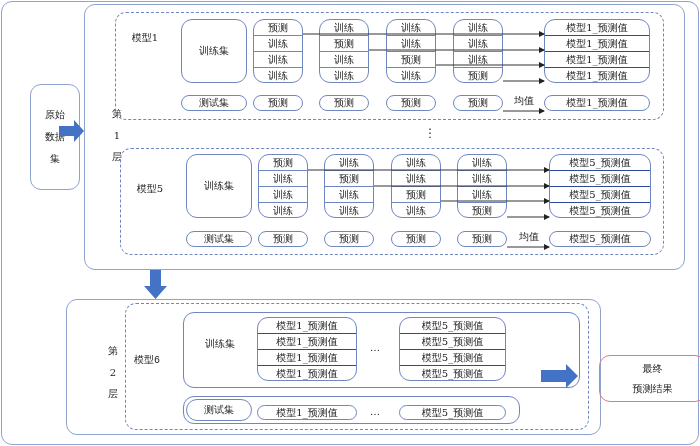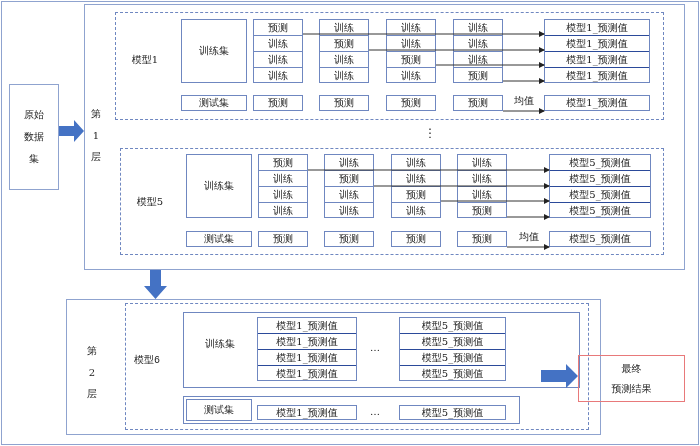--- a/index.html
+++ b/index.html
@@ -1,28 +1,28 @@
 <!DOCTYPE html>
 <html><head>
 <meta charset="utf-8">
 <style>
   html,body{margin:0;padding:0;background:#fff;}
   body{width:700px;height:446px;position:relative;overflow:hidden;font-family:"DejaVu Serif","Liberation Serif",serif;font-size:10px;color:#222;}
-  .abs{position:absolute;box-sizing:border-box;}
+  .abs{position:absolute;box-sizing:border-box;border-radius:11px;}
   .frame{border:1.5px solid #8fa3cf;}
   .dash{border:1px dashed #6f87c0;}
   .box{border:1px solid #6f87c0;background:#fff;display:flex;align-items:center;justify-content:center;white-space:nowrap;}
   .txt{display:flex;align-items:center;justify-content:center;white-space:nowrap;}
   .stack .cell{height:15px;border-bottom:1px solid #6f87c0;display:flex;align-items:center;justify-content:center;white-space:nowrap;}
   .stack .cell:last-child{border-bottom:none;}
   .stack{border:1px solid #6f87c0;background:#fff;}
   .stack.blue .cell{border-bottom:1px solid #2b4a9a;}
   .stack.blue .cell:last-child{border-bottom:none;}
   svg.overlay{position:absolute;left:0;top:0;pointer-events:none;}
-  .vert{display:flex;flex-direction:column;align-items:center;justify-content:center;gap:10px;}
+  .vert{display:flex;flex-direction:column;align-items:center;justify-content:center;gap:10px;margin-left:21px;}
   .red{border:1.5px solid #e8797a;}
 </style>
 </head>
 <body>
 
 <div class="abs frame" style="left:1px;top:1px;width:698px;height:444px;"></div>
 
 <div class="abs frame vert" style="left:9px;top:84px;width:50px;height:106px;gap:8px;">
   <span>原始</span>
   <span>数据</span>
@@ -30,21 +30,21 @@
 </div>
 
 <div class="abs frame" style="left:84px;top:4px;width:601px;height:266px;"></div>
 <div class="abs vert" style="left:88px;top:100px;width:16px;height:70px;gap:9px;">
   <span>第</span>
   <span>1</span>
   <span>层</span>
 </div>
 
 <div class="abs dash" style="left:115px;top:12px;width:549px;height:108px;"></div>
-<div class="abs txt" style="left:128px;top:53px;width:34px;height:14px;">模型1</div>
+<div class="abs txt" style="left:128px;top:31px;width:34px;height:14px;">模型1</div>
 <div class="abs box" style="left:181px;top:19px;width:66px;height:64px;">训练集</div>
 <div class="abs box" style="left:181px;top:95px;width:66px;height:16px;">测试集</div>
 
 <div class="abs stack" style="left:253px;top:19px;width:50px;height:64px;">
   <div class="cell">预测</div>
   <div class="cell">训练</div>
   <div class="cell">训练</div>
   <div class="cell">训练</div>
 </div>
 <div class="abs stack" style="left:319px;top:19px;width:50px;height:64px;">
@@ -76,21 +76,21 @@
   <div class="cell">模型1_预测值</div>
   <div class="cell">模型1_预测值</div>
   <div class="cell">模型1_预测值</div>
 </div>
 <div class="abs box" style="left:544px;top:95px;width:106px;height:16px;">模型1_预测值</div>
 <div class="abs txt" style="left:511px;top:94px;width:26px;height:14px;">均值</div>
 
 <div class="abs txt" style="left:424px;top:126px;width:12px;height:14px;font-size:12px;">⋮</div>
 
 <div class="abs dash" style="left:120px;top:148px;width:544px;height:107px;"></div>
-<div class="abs txt" style="left:133px;top:195px;width:34px;height:14px;">模型5</div>
+<div class="abs txt" style="left:133px;top:182px;width:34px;height:14px;">模型5</div>
 <div class="abs box" style="left:186px;top:154px;width:66px;height:64px;">训练集</div>
 <div class="abs box" style="left:186px;top:231px;width:66px;height:16px;">测试集</div>
 
 <div class="abs stack" style="left:258px;top:154px;width:50px;height:64px;">
   <div class="cell">预测</div>
   <div class="cell">训练</div>
   <div class="cell">训练</div>
   <div class="cell">训练</div>
 </div>
 <div class="abs stack" style="left:324px;top:154px;width:50px;height:64px;">

